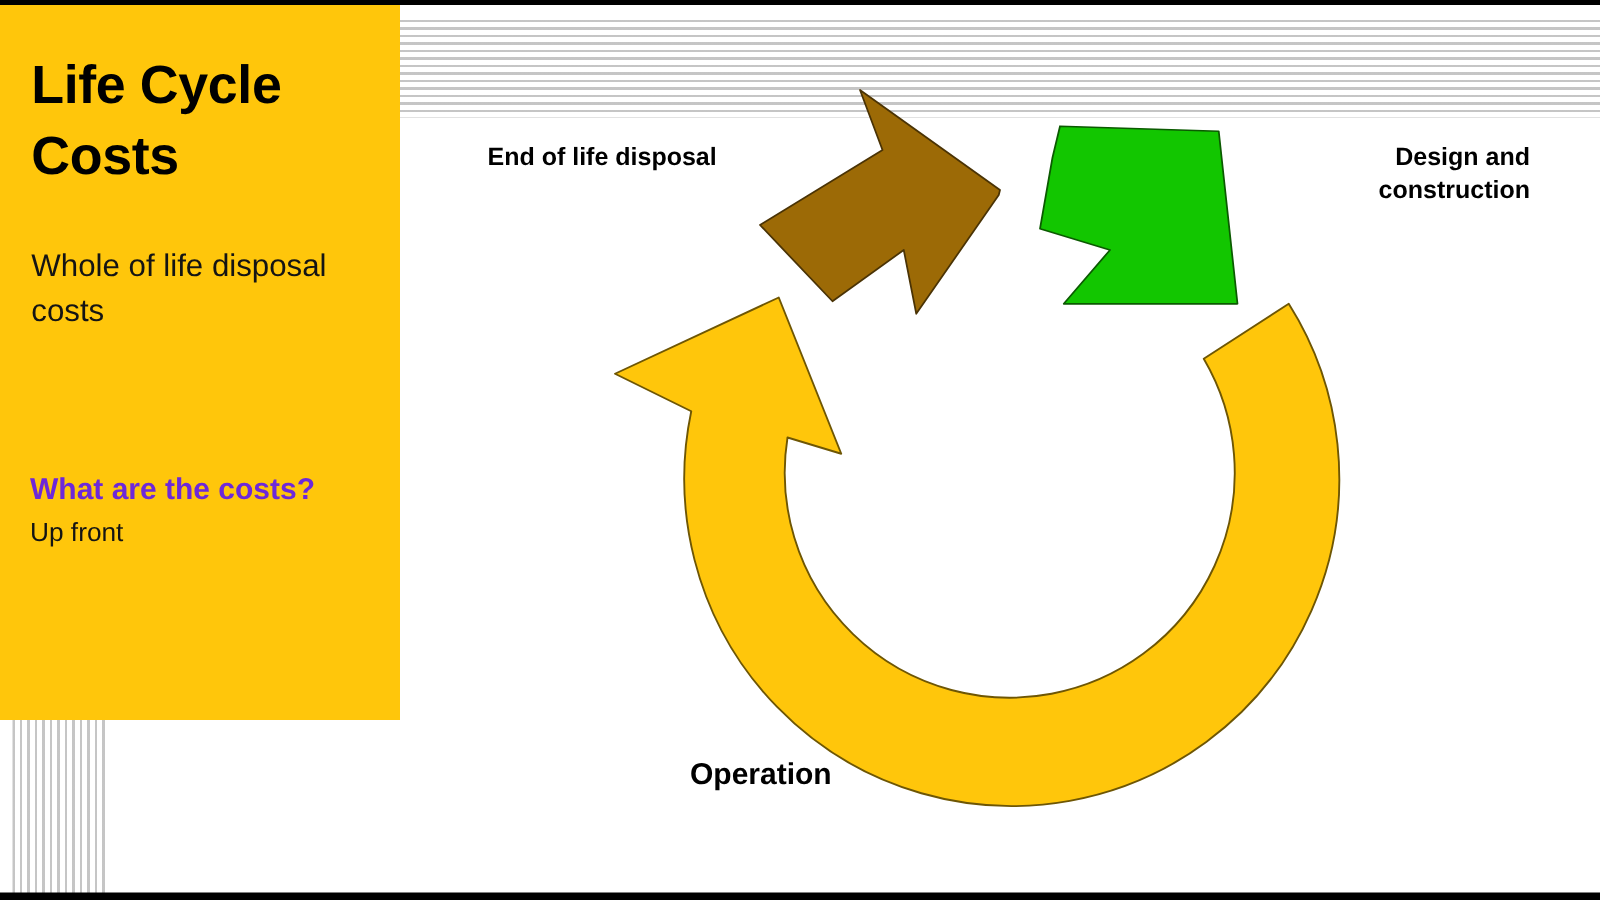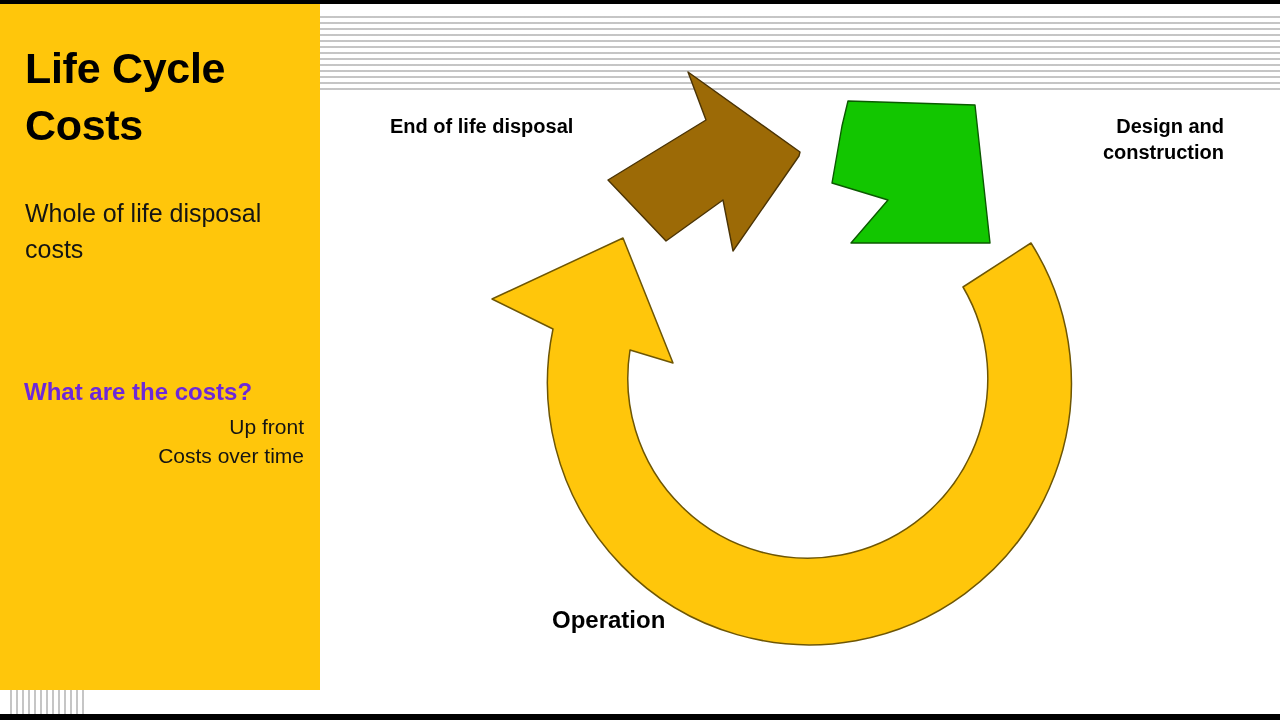--- a/index.html
+++ b/index.html
@@ -46,21 +46,21 @@
   }
   #bar-top { top: 0; height: 4px; }
   #bar-bottom { bottom: 0; height: 6px; }
 
   
   #sidebar {
     position: absolute;
     left: 0;
     top: 4px;
     width: 320px;
-    height: 686px;
+    height: 572px;
     background: #FFC60B;
     z-index: 10;
   }
   #sidebar-title {
     position: absolute;
     left: 25px;
     top: 36px;
     width: 272px;
     font-size: 43px;
     font-weight: bold;
@@ -88,21 +88,20 @@
     color: #6d28d9;
   }
   #sidebar-list {
     position: absolute;
     left: 24px;
     top: 408px;
     width: 280px;
     font-size: 21px;
     line-height: 1.40;
     color: #141414;
-    text-align: right;
   }
   #sidebar-list div { white-space: nowrap; }
 
   
   #diagram {
     position: absolute;
     left: 0; top: 0;
     width: 1280px; height: 720px;
     z-index: 20;
   }
@@ -142,21 +141,20 @@
 <div id="slide">
 
   <div id="grid"></div>
 
   <div id="sidebar">
     <div id="sidebar-title">Life Cycle Costs</div>
     <div id="sidebar-subtitle">Whole of life disposal costs</div>
     <div id="sidebar-question">What are the costs?</div>
     <div id="sidebar-list">
       <div>Up front</div>
-      <div>Costs over time</div>
     </div>
   </div>
 
   <svg id="diagram" viewBox="0 0 1280 720">
 
     <path d="M 688 72
              L 800 152
              L 799 156
              L 733 251
              L 723 200

